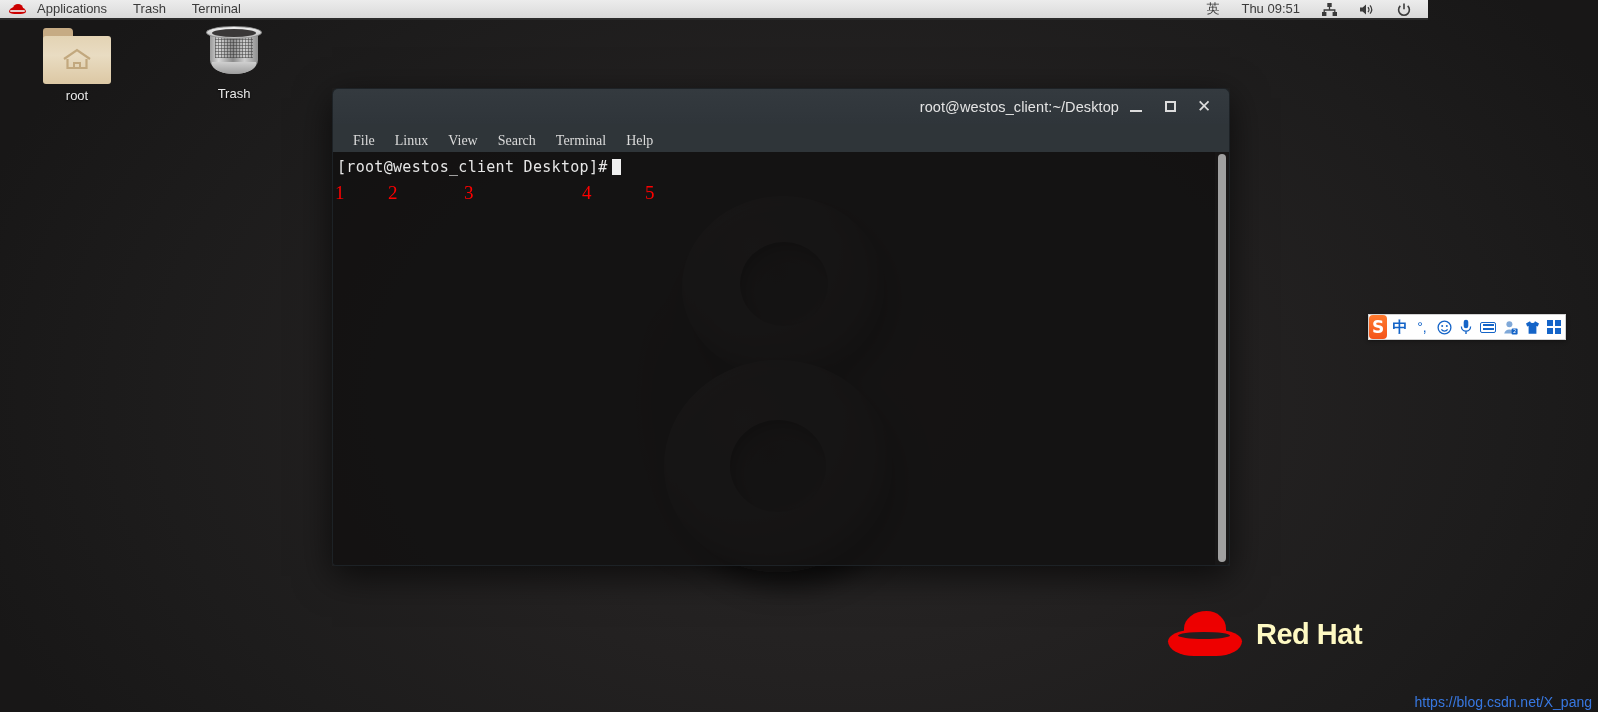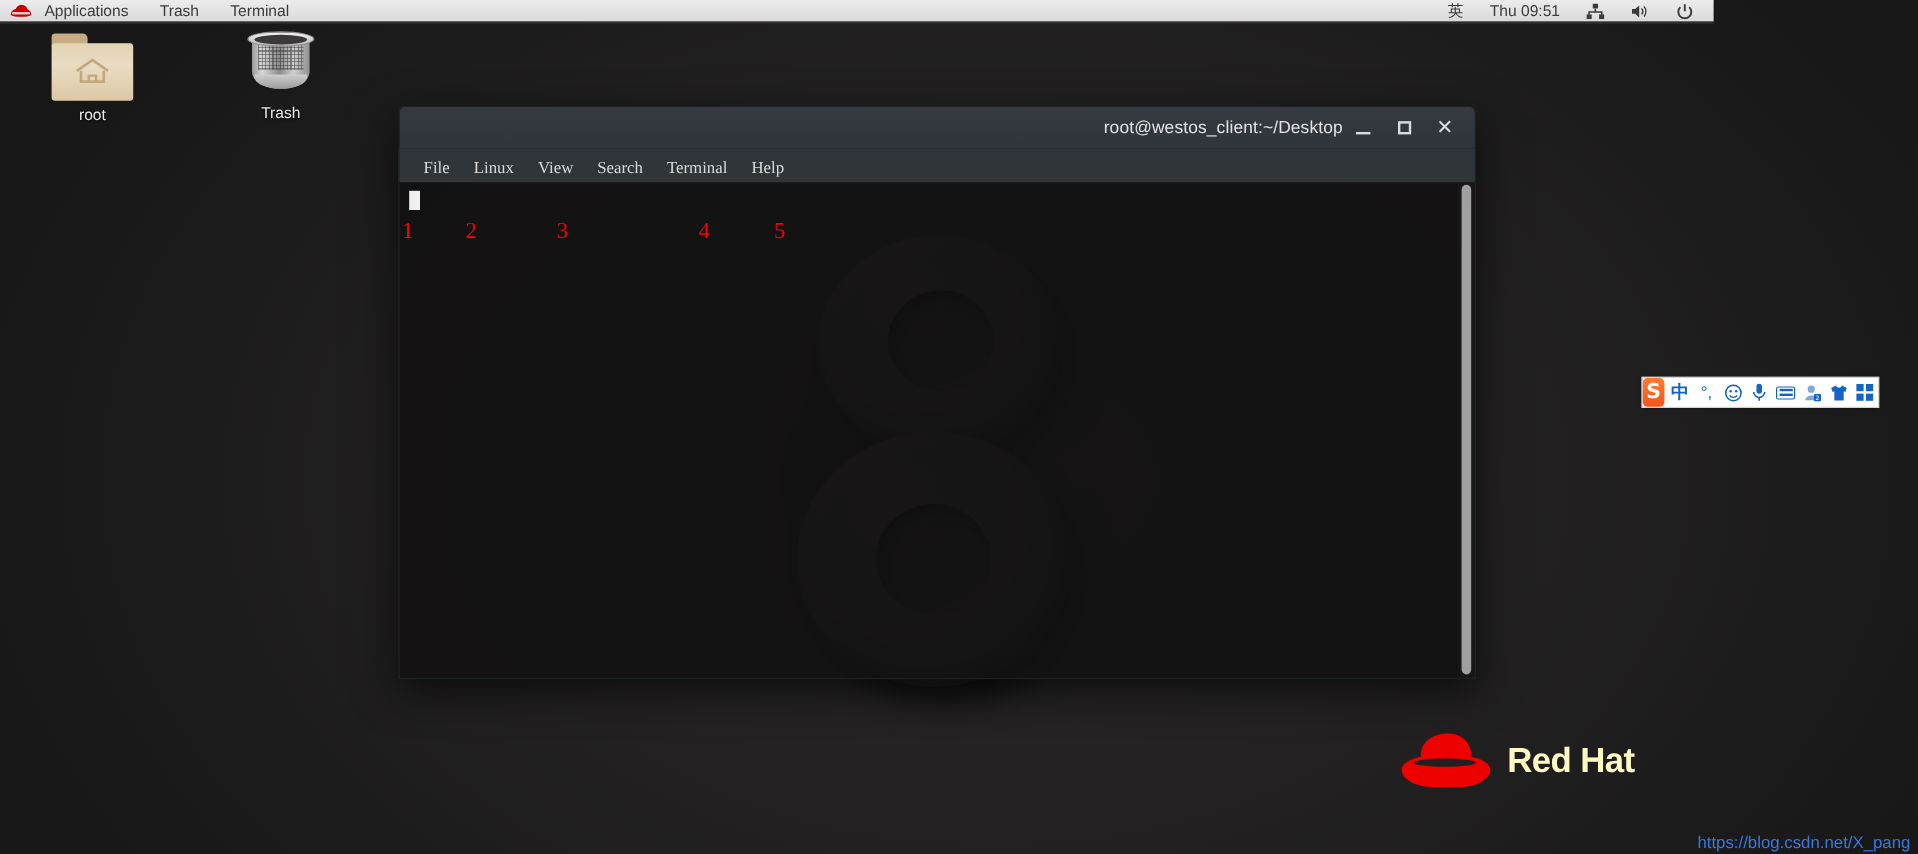--- a/index.html
+++ b/index.html
@@ -364,21 +364,21 @@
   <div id="term-menubar">
     <div class="mitem">File</div>
     <div class="mitem">Linux</div>
     <div class="mitem">View</div>
     <div class="mitem">Search</div>
     <div class="mitem">Terminal</div>
     <div class="mitem">Help</div>
   </div>
 
   <div id="term-body">
-    <div id="term-text"><span id="term-cursor"></span></div>
+    <div id="term-text"><span>[root@westos_client Desktop]#</span><span id="term-cursor"></span></div>
     <div id="term-scrollbar">
       <div class="thumb"></div>
     </div>
   </div>
 </div>
 
 <div class="annot" id="an1" style="left: 335px; top: 183px;">1</div>
 <div class="annot" id="an2" style="left: 388px; top: 183px;">2</div>
 <div class="annot" id="an3" style="left: 464px; top: 183px;">3</div>
 <div class="annot" id="an4" style="left: 582px; top: 183px;">4</div>

